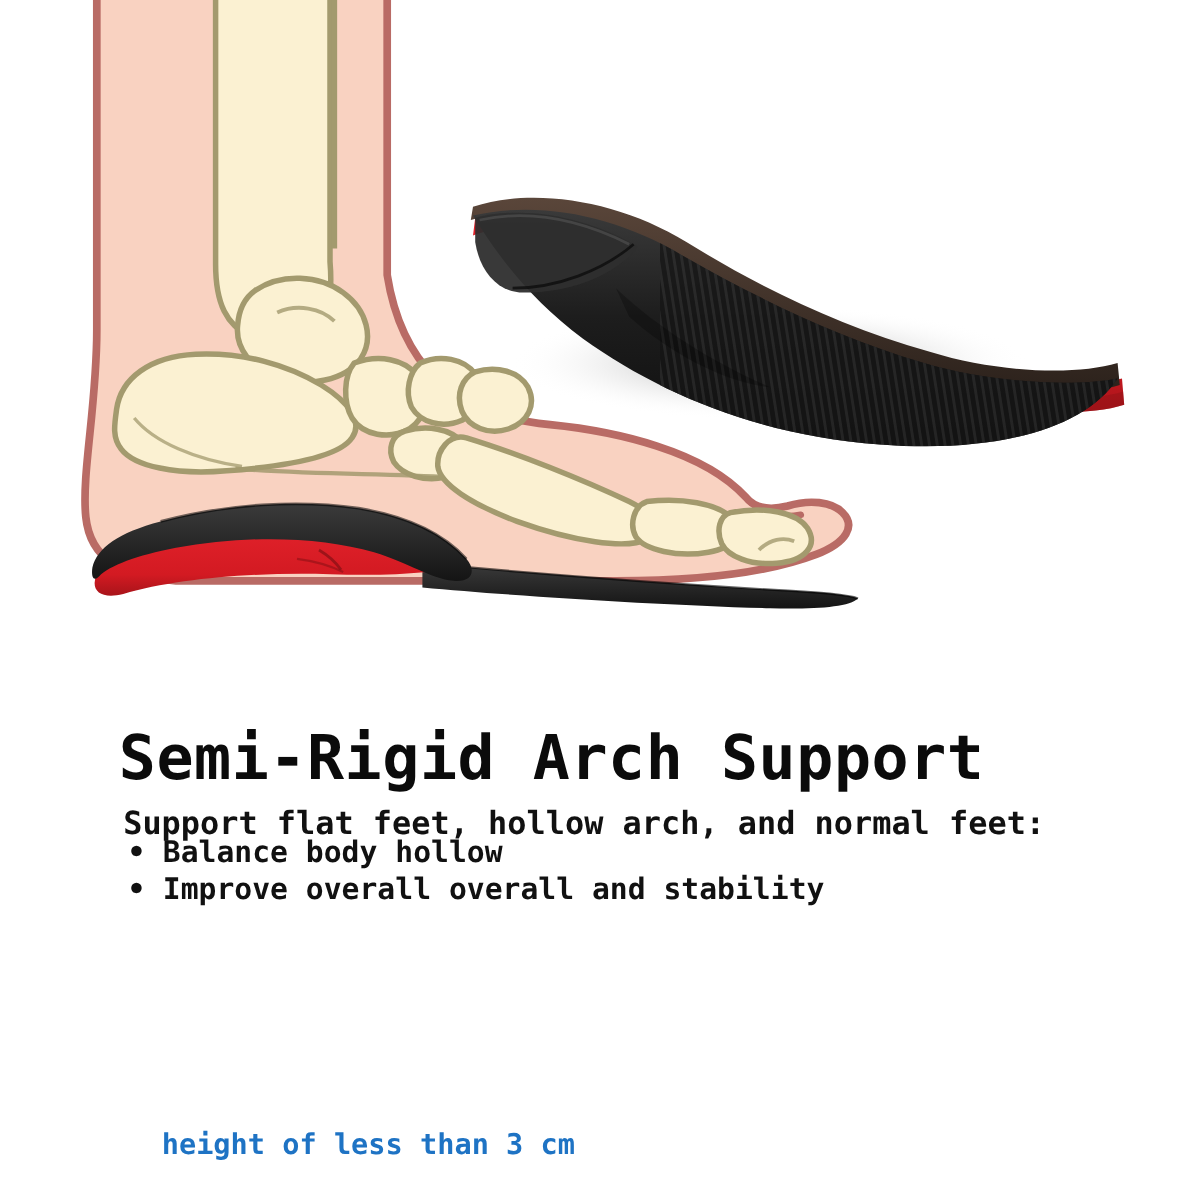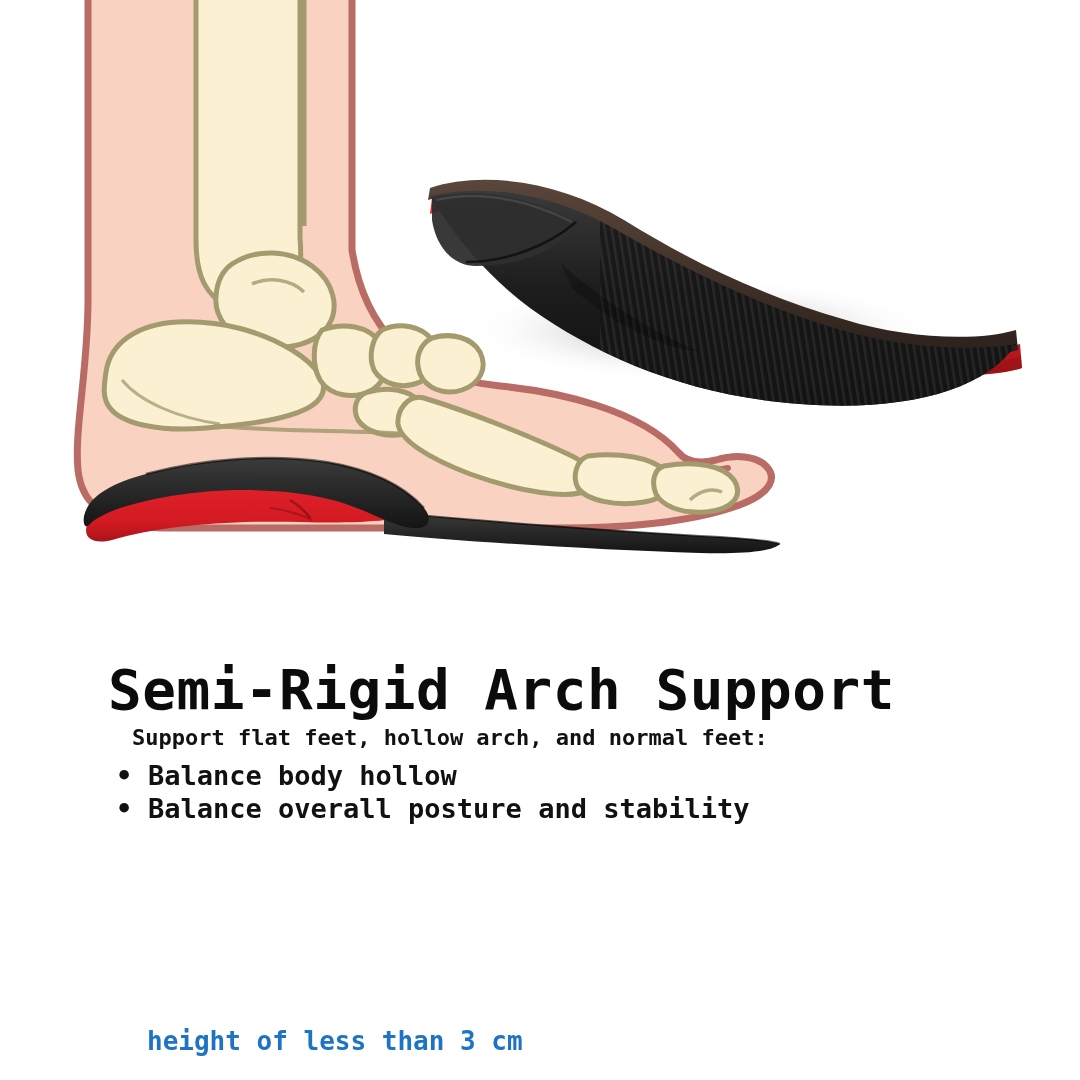--- a/index.html
+++ b/index.html
@@ -23,25 +23,24 @@
   .headline{
     position:absolute;left:108px;top:24px;
     font-size:56px;line-height:1.0;
     font-weight:bold;
     letter-spacing:0.5px;
     color:#0b0b0b;
     white-space:nowrap;
   }
   .subhead{
     position:absolute;left:112px;top:105px;
-    font-size:22px;line-height:1.0;
+    font-size:29px;line-height:1.0;
     font-weight:bold;
     color:#111111;
     white-space:nowrap;
-    margin-left:20px;
   }
   .bullets{
     position:absolute;left:112px;top:160px;
     margin:0;padding:0;list-style:none;
   }
   .bullets li{
     font-size:27px;line-height:31px;
     font-weight:bold;color:#111111;
     white-space:nowrap;
     position:relative;padding-left:36px;
@@ -227,21 +226,21 @@
 
     <p class="subhead">Support flat feet, hollow arch, and normal feet:</p>
 
     <ul class="bullets">
       <li>
         <span class="dot">•</span>
         <span>Balance body hollow</span>
       </li>
       <li>
         <span class="dot">•</span>
-        <span>Balance overall posture and stability</span>
+        <span>Improve overall overall and stability</span>
       </li>
     </ul>
 
     <p class="note">
       <span class="ln2">height of less than 3 cm</span>
     </p>
 
   </div>
 </div>
 

